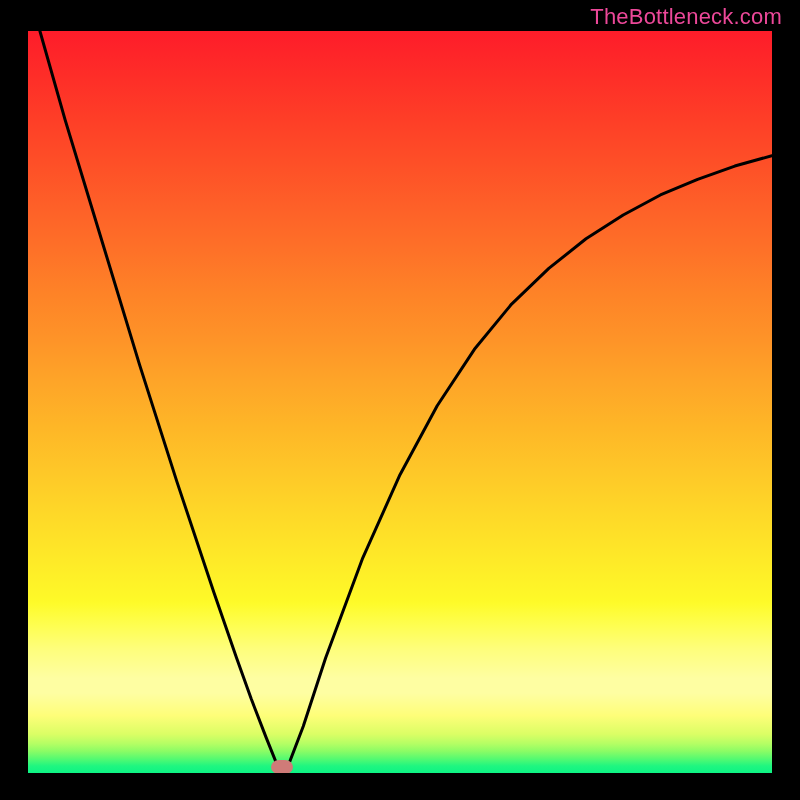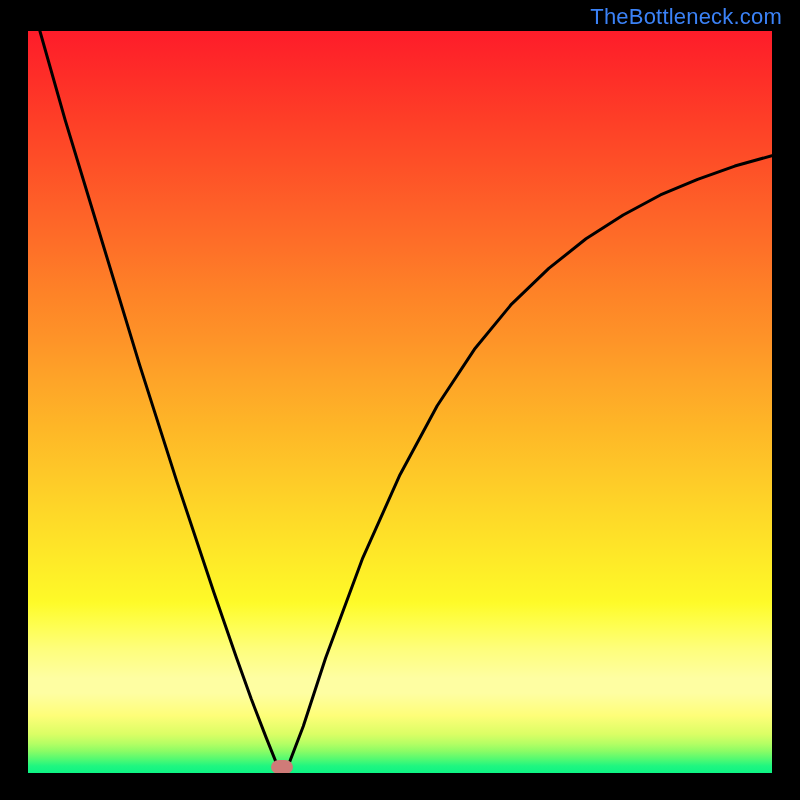--- a/index.html
+++ b/index.html
@@ -14,21 +14,21 @@
   .stage {
     position: relative;
     width: 800px;
     height: 800px;
     background: #000000;
   }
   .attribution {
     position: absolute;
     top: 4px;
     right: 18px;
-    color: #3b82f6;
+    color: #ec4899;
     font-size: 22px;
     font-weight: 500;
     letter-spacing: 0.2px;
   }
   
   .plot-area {
     position: absolute;
     left: 28px;
     top: 31px;
     width: 744px;   

